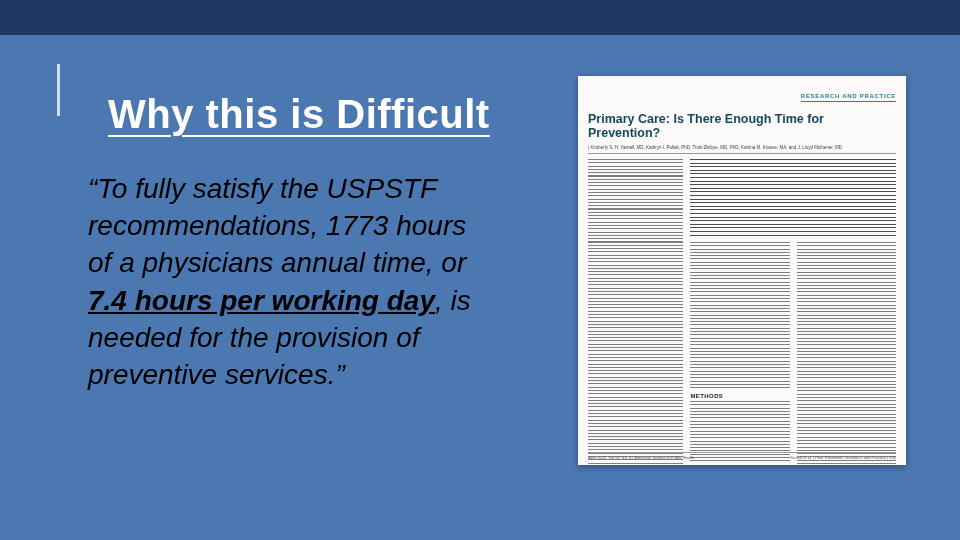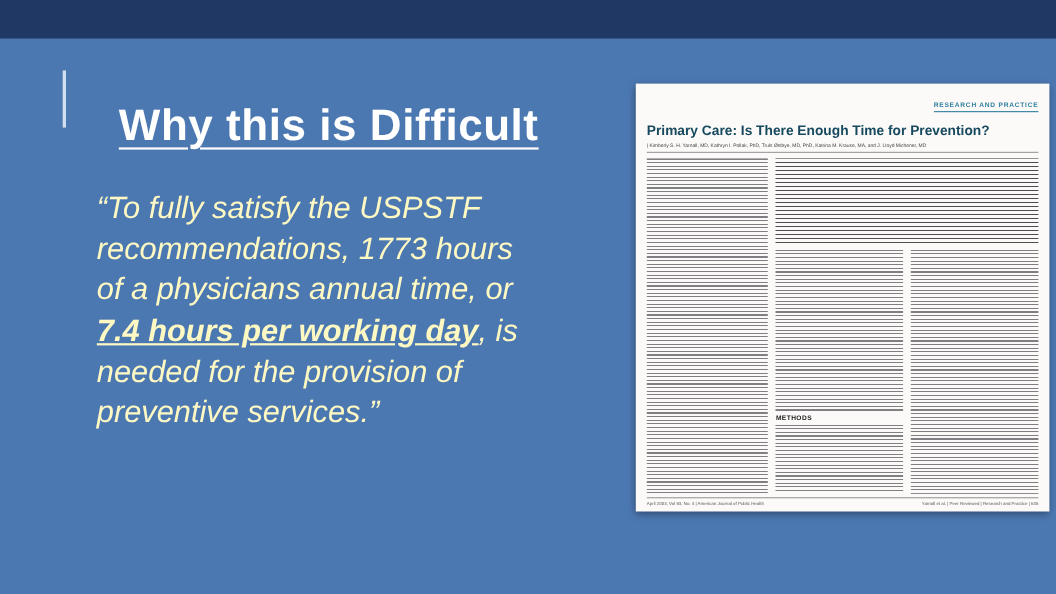--- a/index.html
+++ b/index.html
@@ -22,27 +22,27 @@
     position:absolute;left:96px;top:80px;margin:12px;
     font-size:40px;font-weight:600;color:#ffffff;letter-spacing:.5px;
   }
   .title .u{
     text-decoration:underline;
     text-underline-offset:7px;
     text-decoration-thickness:2px;
   }
   .quote{
     position:absolute;left:88px;top:170px;width:392px;margin:0;
-    font-style:italic;font-size:28px;line-height:1.33;color:#fef9c3;
+    font-style:italic;font-size:28px;line-height:1.33;color:#000000;
   }
   .quote .hl{font-weight:bold;text-decoration:underline;}
 
   
   .paper{
-    position:absolute;left:578px;top:76px;width:376px;height:389px;
+    position:absolute;left:578px;top:76px;width:328px;height:389px;
     background:#fbfaf8;
     box-shadow:0 2px 7px rgba(0,0,0,.38);
     padding:8px 10px;box-sizing:border-box;
   }
   .phead{text-align:right;}
   .phead-text{
     display:inline-block;
     color:#2e7f9e;font-size:6px;font-weight:bold;letter-spacing:.7px;
     border-bottom:1px solid #2e7f9e;padding-bottom:2px;
   }

